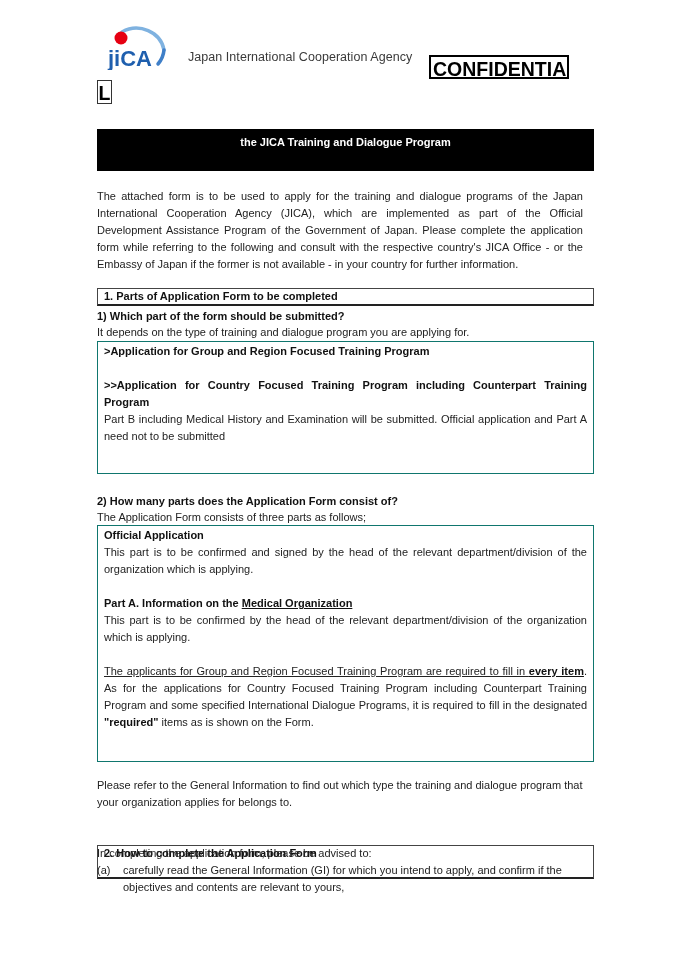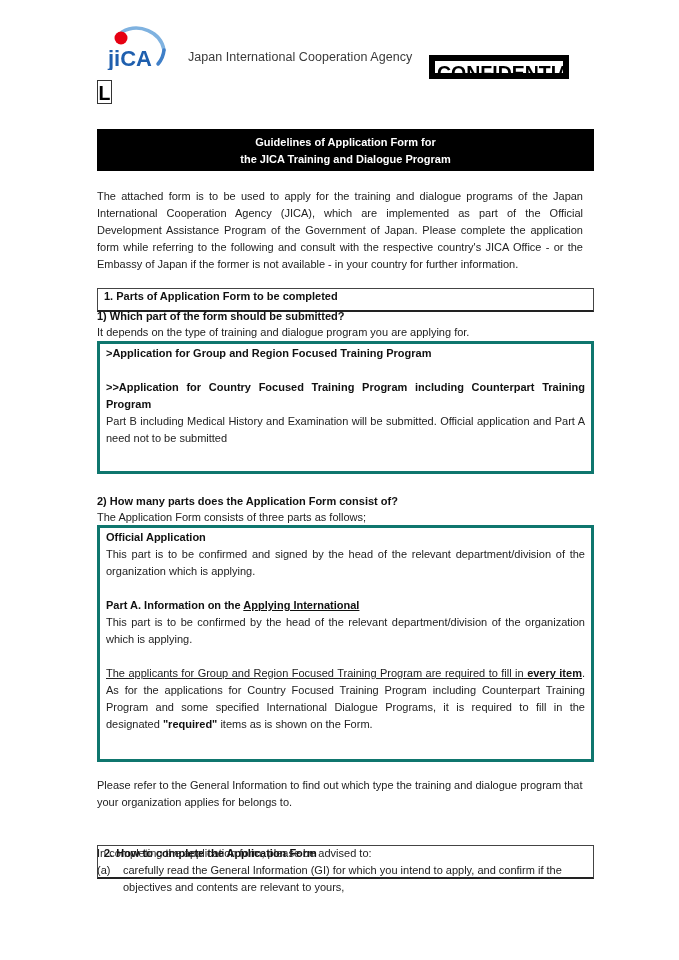--- a/index.html
+++ b/index.html
@@ -6,21 +6,21 @@
   body {
     width: 679px; height: 960px; position: relative; overflow: hidden;
     font-family: "Liberation Sans", sans-serif; color: #1a1a1a;
   }
   .abs { position: absolute; }
 
   
   .logo { left: 104px; top: 22px; width: 64px; height: 48px; }
   .agency { left: 188px; top: 50px; font-size: 12.5px; color: #3a3a3a; letter-spacing: 0.05px; }
   .conf-box {
-    left: 429px; top: 55px; width: 140px; height: 24px; border: 6px solid #000000;
+    left: 429px; top: 55px; width: 140px; height: 24px; border: 2px solid #000000;
     font-weight: bold; font-size: 19.5px; color: #000; line-height: 24px; padding-left: 2px;
     box-sizing: border-box; white-space: nowrap; overflow: hidden;
   }
   .conf-l {
     left: 97px; top: 80px; width: 15px; height: 24px; border: 1px solid #333;
     font-weight: bold; font-size: 19.5px; color: #000; line-height: 24px; text-align: center; box-sizing: border-box;
   }
 
   .title-bar {
     left: 97px; top: 129px; width: 497px; height: 42px; background: #000;
@@ -30,28 +30,28 @@
 
   .para {
     font-size: 11px; line-height: 17px; text-align: justify; color: #222;
   }
   .intro { left: 97px; top: 188px; width: 486px; }
 
   .sec-box {
     border: 1px solid #444; border-bottom: 2px solid #222; box-sizing: border-box;
     font-weight: bold; font-size: 11px; line-height: 15px; padding-left: 6px; color: #111;
   }
-  .sec1 { left: 97px; top: 288px; width: 497px; height: 24px; }
+  .sec1 { left: 97px; top: 288px; width: 497px; height: 18px; }
   .sec2 { left: 97px; top: 845px; width: 497px; height: 34px; }
 
   .qhead { font-weight: bold; font-size: 11px; line-height: 15px; color: #111; }
   .qtext { font-size: 11px; line-height: 15px; color: #222; }
 
   .box {
-    border: 3px solid #0f766e; box-sizing: border-box; padding: 1px 6px 0 6px;
+    border: 1px solid #0f766e; box-sizing: border-box; padding: 1px 6px 0 6px;
     font-size: 11px; line-height: 17px; color: #222; text-align: justify;
   }
   .box b { color: #111; }
   .box .gap { height: 17px; }
   .u { text-decoration: underline; }
 
   .list-item { font-size: 11px; line-height: 17px; color: #222; }
 </style>
 </head>
 <body>
@@ -62,21 +62,20 @@
     <path d="M60 28 A28 26 0 0 1 54 42" fill="none" stroke="#3f7fc8" stroke-width="3.5" stroke-linecap="round"></path>
     <circle cx="17" cy="16" r="6.5" fill="#e60012"></circle>
     <text x="4" y="44" font-family="Liberation Sans, sans-serif" font-weight="bold" font-size="22" fill="#1f5fae">jiCA</text>
   </svg>
 </div>
 <div class="abs agency">Japan International Cooperation Agency</div>
 <div class="abs conf-box">CONFIDENTIA</div>
 <div class="abs conf-l">L</div>
 
 <div class="abs title-bar">
-  <div>Guidelines of Application Form for</div>
   <div>the JICA Training and Dialogue Program</div>
 </div>
 
 <div class="abs para intro">The attached form is to be used to apply for the training and dialogue programs of the Japan International Cooperation Agency (JICA), which are implemented as part of the Official Development Assistance Program of the Government of Japan. Please complete the application form while referring to the following and consult with the respective country's JICA Office - or the Embassy of Japan if the former is not available - in your country for further information.</div>
 
 <div class="abs sec-box sec1">1. Parts of Application Form to be completed</div>
 
 <div class="abs qhead" style="left:97px; top:309px;">1) Which part of the form should be submitted?</div>
 <div class="abs qtext" style="left:97px; top:325px;">It depends on the type of training and dialogue program you are applying for.</div>
 
@@ -87,21 +86,21 @@
   <div>Part B including Medical History and Examination will be submitted. Official application and Part A need not to be submitted</div>
 </div>
 
 <div class="abs qhead" style="left:97px; top:494px;">2) How many parts does the Application Form consist of?</div>
 <div class="abs qtext" style="left:97px; top:510px;">The Application Form consists of three parts as follows;</div>
 
 <div class="abs box" style="left:97px; top:525px; width:497px; height:237px;">
   <div><b>Official Application</b></div>
   <div>This part is to be confirmed and signed by the head of the relevant department/division of the organization which is applying.</div>
   <div class="gap"></div>
-  <div><b>Part A. Information on the </b><b class="u">Applying International</b></div>
+  <div><b>Part A. Information on the </b><b class="u">Medical Organization</b></div>
   <div>This part is to be confirmed by the head of the relevant department/division of the organization which is applying.</div>
   <div class="gap"></div>
   <div><span class="u">The applicants for Group and Region Focused Training Program are required to fill in </span><b class="u">every item</b><span>. As for the applications for Country Focused Training Program including Counterpart Training Program and some specified International Dialogue Programs, it is required to fill in the designated </span><b>"required"</b><span> items as is shown on the Form.</span></div>
 </div>
 
 <div class="abs para" style="left:97px; top:777px; width:486px; text-align:left;">Please refer to the General Information to find out which type the training and dialogue program that your organization applies for belongs to.</div>
 
 <div class="abs sec-box sec2">2. How to complete the Application Form</div>
 <div class="abs list-item" style="left:97px; top:845px;">In completing the application form, please be advised to:</div>
 <div class="abs list-item" style="left:97px; top:862px; width:490px;">

